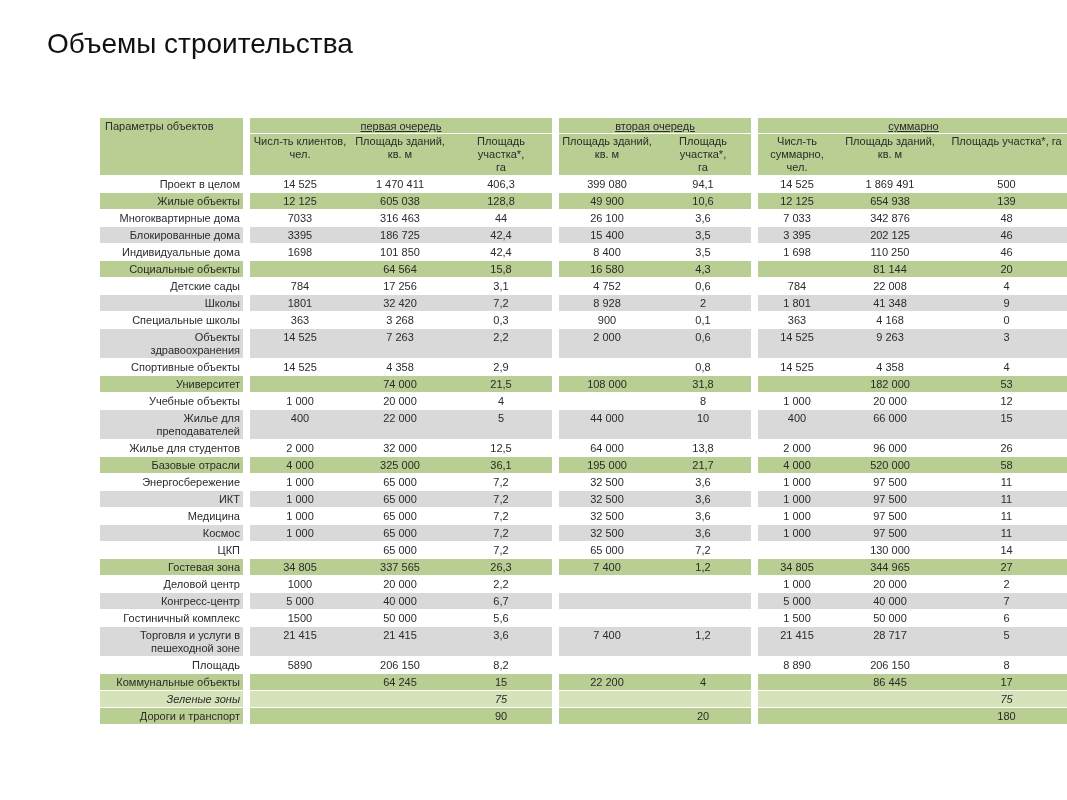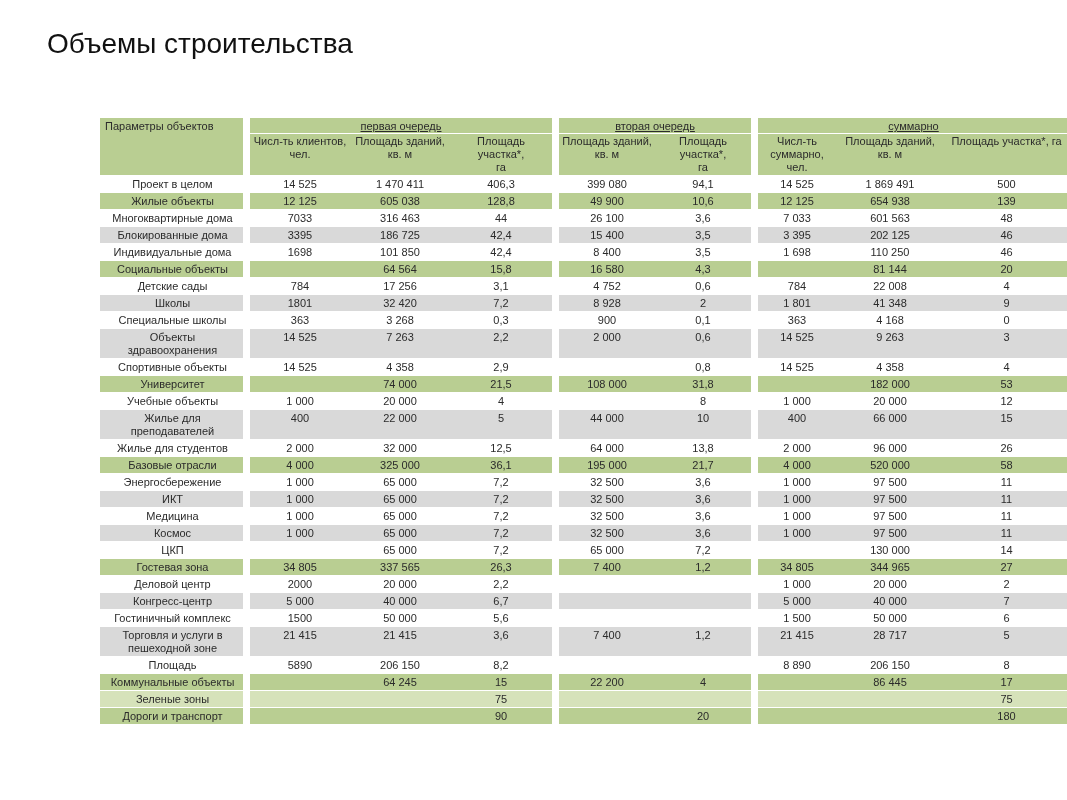--- a/index.html
+++ b/index.html
@@ -31,26 +31,26 @@
   
   thead th{background:var(--green);}
   thead th.gap{background:#fff;padding:0;}
   th.corner{text-align:left;padding-left:5px;vertical-align:top;}
   th.group{text-align:center;height:15px;padding-top:2px;padding-bottom:0;text-decoration:underline;}
   th.colhead{
     text-align:center;white-space:pre-line;height:42px;padding-top:1px;
   }
   
   td{text-align:center;height:16px;}
-  td.label{text-align:center;padding-left:5px;}
+  td.label{text-align:right;padding-left:5px;}
   td.gap{background:#fff;padding:0;border-bottom:1px solid #fff;}
   tr.white td{background:#fff;}
   tr.gray td{background:var(--gray);}
   tr.green td{background:var(--green);}
-  tr.lightgreen td{background:var(--lightgreen);}
+  tr.lightgreen td{background:var(--lightgreen);font-style:italic;}
   tr.white td.gap, tr.gray td.gap, tr.green td.gap, tr.lightgreen td.gap{background:#fff;}
 </style>
 </head>
 <body>
 
 <h1 class="slide-title">Объемы строительства</h1>
 
 <table class="volumes">
   <colgroup>
     <col style="width:143px">
@@ -128,21 +128,21 @@
         <td class="label">Многоквартирные дома</td>
         <td class="gap"></td>
         <td>7033</td>
         <td>316 463</td>
         <td>44</td>
         <td class="gap"></td>
         <td>26 100</td>
         <td>3,6</td>
         <td class="gap"></td>
         <td>7 033</td>
-        <td>601 563</td>
+        <td>342 876</td>
         <td>48</td>
       </tr>
       <tr class="gray">
         <td class="label">Блокированные дома</td>
         <td class="gap"></td>
         <td>3395</td>
         <td>186 725</td>
         <td>42,4</td>
         <td class="gap"></td>
         <td>15 400</td>
@@ -400,21 +400,21 @@
         <td>7 400</td>
         <td>1,2</td>
         <td class="gap"></td>
         <td>34 805</td>
         <td>344 965</td>
         <td>27</td>
       </tr>
       <tr class="white">
         <td class="label">Деловой центр</td>
         <td class="gap"></td>
-        <td>2000</td>
+        <td>1000</td>
         <td>20 000</td>
         <td>2,2</td>
         <td class="gap"></td>
         <td></td>
         <td></td>
         <td class="gap"></td>
         <td>1 000</td>
         <td>20 000</td>
         <td>2</td>
       </tr>

